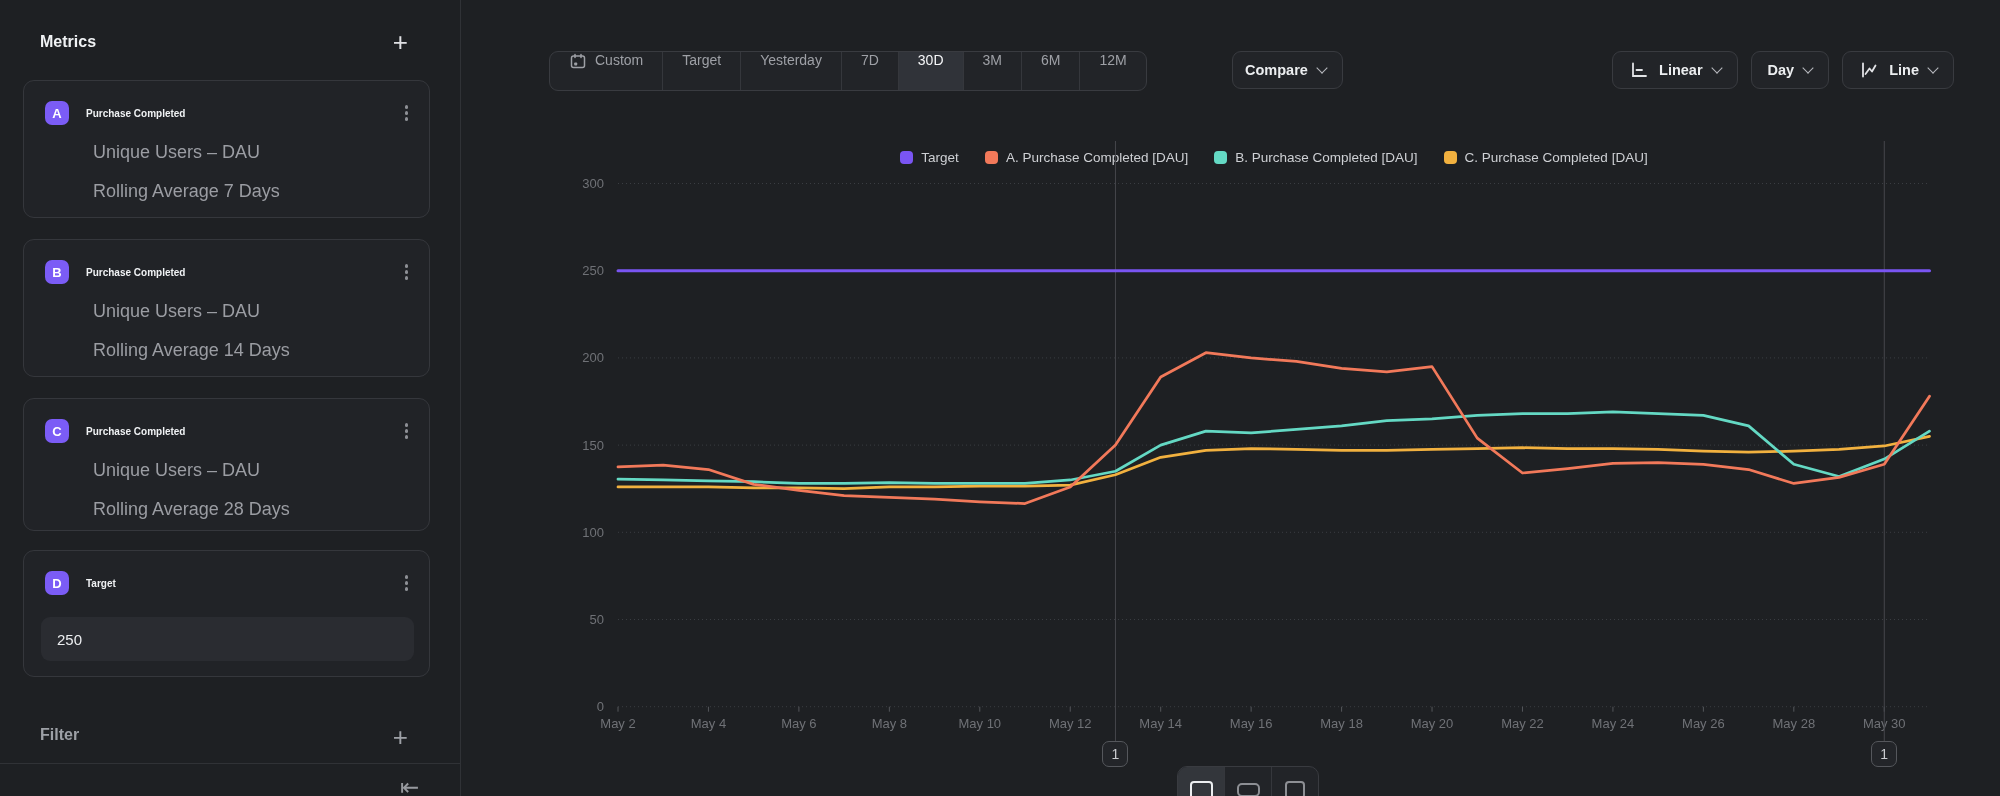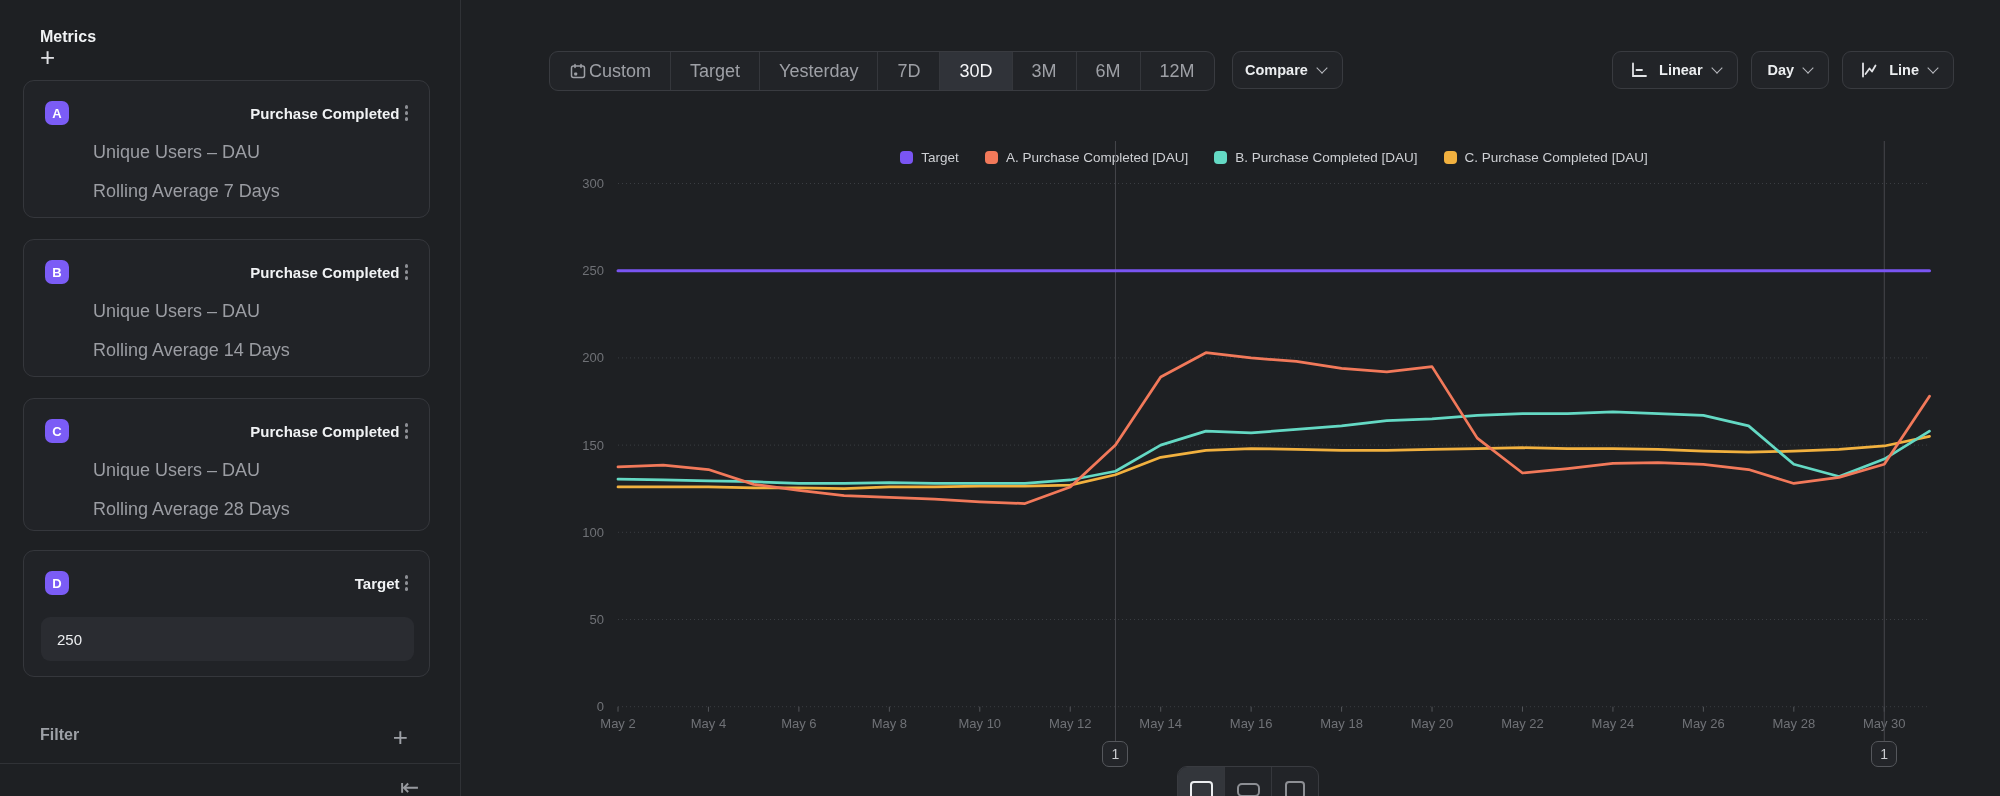--- a/index.html
+++ b/index.html
@@ -1,42 +1,42 @@
 <!DOCTYPE html>
 <html><head>
 <meta charset="utf-8">
 <style>
   html,body{margin:0;padding:0;background:#101113;}
   .screen{position:relative;width:2000px;height:796px;overflow:hidden;background:#1e2023;
           font-family:"Liberation Sans","DejaVu Sans",sans-serif;color:#f2f3f5;}
   
   .sidebar{position:absolute;top:0;left:0;width:461px;height:796px;border-right:1px solid #303236;box-sizing:border-box;}
-  .side-header{position:absolute;top:28px;left:40px;width:368px;height:28px;display:flex;align-items:flex-start;justify-content:space-between;flex-direction:column;}
+  .side-header{position:absolute;top:28px;left:40px;width:368px;height:28px;display:flex;align-items:center;justify-content:space-between;}
   .side-title{font-size:16px;font-weight:700;color:#f0f2f4;}
   .plus-btn{font-size:26px;font-weight:300;color:#dfe0e3;line-height:22px;cursor:pointer;}
   .metric-card{position:absolute;left:23px;width:407px;background:#212327;border:1px solid #35373c;border-radius:11px;box-sizing:border-box;}
   .card-a{top:80px;height:138px}.card-b{top:239px;height:138px}.card-c{top:398px;height:133px}.card-d{top:550px;height:127px}
   .card-title-row{position:absolute;top:19px;left:21px;right:16px;height:26px;display:flex;align-items:center;}
   .badge-letter{width:24px;height:24px;border-radius:7px;background:#7b5cf6;display:flex;align-items:center;justify-content:center;
                 font-size:13px;font-weight:700;color:#fff;flex:0 0 auto;}
-  .card-title{margin-left:17px;font-size:15px;font-weight:700;color:#f0f2f4;flex:1;text-align:right;}
+  .card-title{margin-left:17px;font-size:10px;font-weight:700;color:#f0f2f4;flex:1;}
   .kebab{display:flex;flex-direction:column;gap:2.5px;align-items:center;padding:4px 5px;cursor:pointer;}
   .kebab .dot{width:3.5px;height:3.5px;border-radius:50%;background:#8d8f95;}
   .card-sub{position:absolute;left:69px;font-size:18px;color:#9b9da3;}
   .sub1{top:61px}.sub2{top:100px}
   .target-input{position:absolute;top:66px;left:17px;width:373px;height:44px;background:#2a2c31;border-radius:9px;
                 box-sizing:border-box;display:flex;align-items:center;padding-left:16px;font-size:15px;color:#eceef0;cursor:text;}
   .filter-row{position:absolute;top:726px;left:40px;width:368px;height:26px;display:flex;align-items:flex-start;justify-content:space-between;}
   .filter-title{font-size:16px;font-weight:700;color:#9da0a6;}
   .side-divider{position:absolute;top:763px;left:0;width:461px;height:1px;background:#303236;}
   .collapse-btn{position:absolute;top:774px;left:400px;font-size:23px;color:#97999e;cursor:pointer;}
   
   .seg-control{position:absolute;top:51px;left:549px;height:38px;display:flex;align-items:stretch;
                background:#222428;border:1px solid #393b40;border-radius:9px;overflow:hidden;}
-  .seg-item{display:flex;align-items:center;gap:2px;padding:0 19px;font-size:18px;color:#9ea0a6;cursor:pointer;border-left:1px solid #35373c;white-space:nowrap;}
+  .seg-item{display:flex;align-items:flex-start;gap:8px;padding:0 19px;font-size:14px;color:#9ea0a6;cursor:pointer;border-left:1px solid #35373c;white-space:nowrap;}
   .seg-item:first-child{border-left:none;}
   .seg-item.selected{background:#303339;color:#f5f6f8;font-weight:400;}
   .tool-btn{position:absolute;top:51px;height:38px;display:flex;align-items:center;gap:10px;padding:0 16px;
             background:#222428;border:1px solid #393b40;border-radius:9px;box-sizing:border-box;
             font-size:14.5px;font-weight:700;color:#eceef0;cursor:pointer;}
   .compare-btn{left:1232px;padding-left:12px;}
   .right-tools{position:absolute;top:51px;right:46px;display:flex;gap:13px;}
   .right-tools .tool-btn{position:static;top:auto;}
   .chev{width:7px;height:7px;border-right:1.7px solid #b7b9be;border-bottom:1.7px solid #b7b9be;
         transform:rotate(45deg);margin-top:-4px;flex:0 0 auto;}

